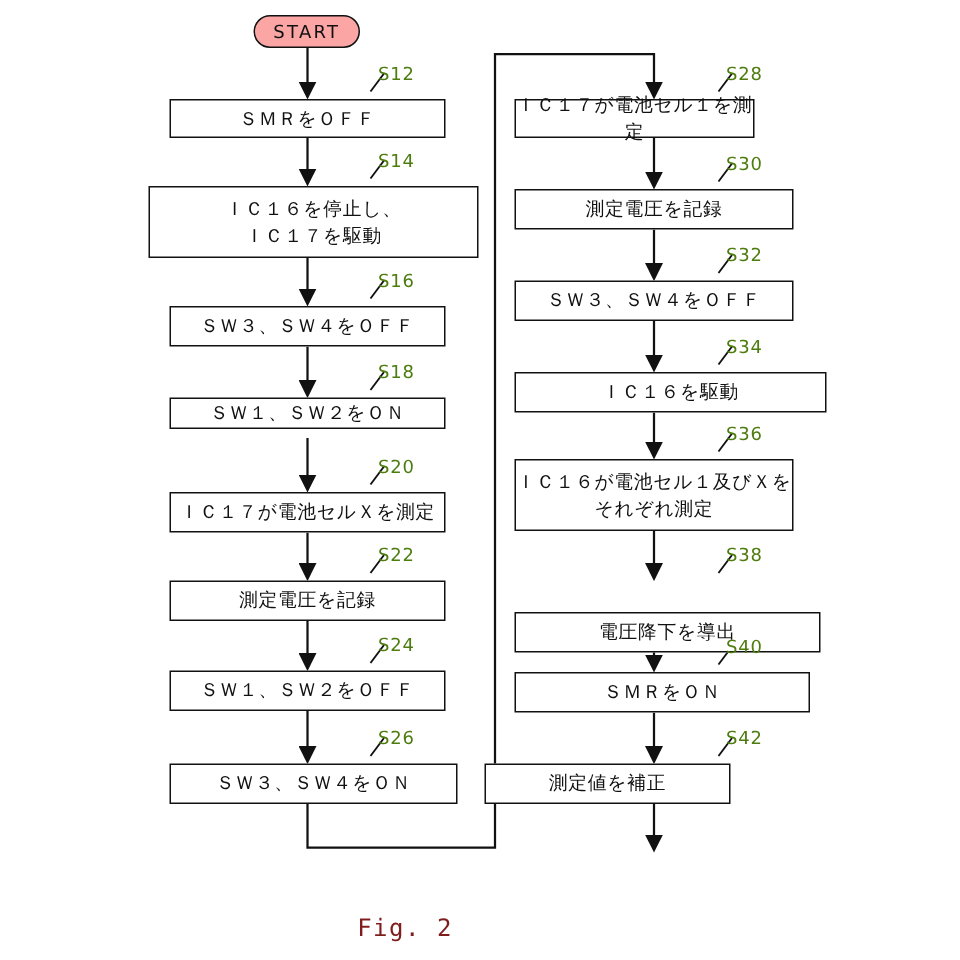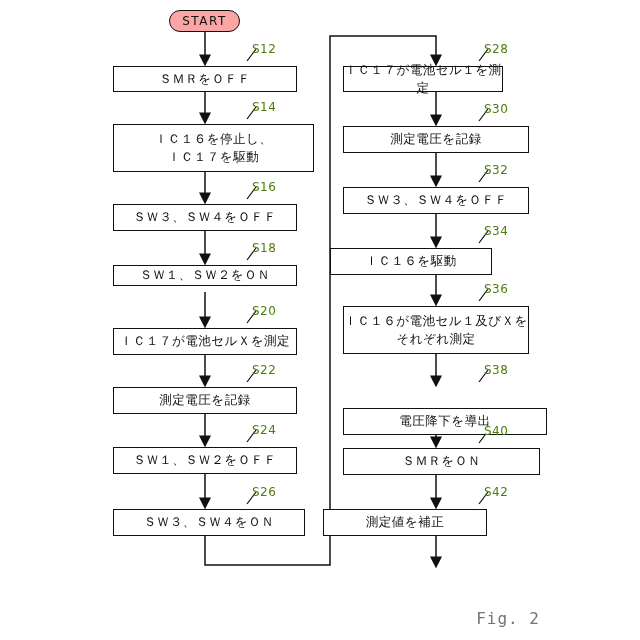--- a/index.html
+++ b/index.html
@@ -18,23 +18,23 @@
   }
   .terminal{
     position:absolute;box-sizing:border-box;border:1.5px solid #111;background:#fca5a5;
     border-radius:12px;display:flex;align-items:center;justify-content:center;
     font-size:12px;letter-spacing:1.5px;
   }
   .slabel{
     position:absolute;font-size:12px;letter-spacing:.5px;color:#4d7c0f;
   }
   .caption{
-    position:absolute;left:0;top:609px;width:540px;text-align:right;
+    position:absolute;left:0;top:609px;width:540px;text-align:center;
     font-family:"DejaVu Sans Mono","Liberation Mono",monospace;
-    font-size:16px;letter-spacing:1px;color:#737373;
+    font-size:16px;letter-spacing:1px;color:#7f1d1d;
   }
 </style>
 </head>
 <body>
 
 <div class="canvas">
 
   <svg class="overlay" width="640" height="640" viewBox="0 0 640 640">
     <defs>
       <marker id="arrow" viewBox="0 0 10 10" refX="8" refY="5" markerWidth="8" markerHeight="8" orient="auto">
@@ -79,33 +79,33 @@
     <line class="tick" x1="479" y1="382" x2="488" y2="370"></line>
     <line class="tick" x1="479" y1="443" x2="488" y2="431"></line>
     <line class="tick" x1="479" y1="504" x2="488" y2="492"></line>
   </svg>
 
   <div class="terminal" style="left:169px;top:10px;width:71px;height:22px">
     <span>START</span>
   </div>
 
   <div class="pbox" style="left:113px;top:66px;width:184px;height:26px"><span>ＳＭＲをＯＦＦ</span></div>
-  <div class="pbox" style="left:113px;top:124px;width:201px;height:48px"><span>ＩＣ１６を停止し、
+  <div class="pbox" style="left:99px;top:124px;width:220px;height:48px"><span>ＩＣ１６を停止し、
 ＩＣ１７を駆動</span></div>
   <div class="pbox" style="left:113px;top:204px;width:184px;height:27px"><span>ＳＷ３、ＳＷ４をＯＦＦ</span></div>
   <div class="pbox" style="left:113px;top:265px;width:184px;height:21px"><span>ＳＷ１、ＳＷ２をＯＮ</span></div>
   <div class="pbox" style="left:113px;top:328px;width:184px;height:27px"><span>ＩＣ１７が電池セルＸを測定</span></div>
   <div class="pbox" style="left:113px;top:387px;width:184px;height:27px"><span>測定電圧を記録</span></div>
   <div class="pbox" style="left:113px;top:447px;width:184px;height:27px"><span>ＳＷ１、ＳＷ２をＯＦＦ</span></div>
   <div class="pbox" style="left:113px;top:509px;width:192px;height:27px"><span>ＳＷ３、ＳＷ４をＯＮ</span></div>
 
   <div class="pbox" style="left:343px;top:66px;width:160px;height:26px"><span>ＩＣ１７が電池セル１を測定</span></div>
   <div class="pbox" style="left:343px;top:126px;width:186px;height:27px"><span>測定電圧を記録</span></div>
   <div class="pbox" style="left:343px;top:187px;width:186px;height:27px"><span>ＳＷ３、ＳＷ４をＯＦＦ</span></div>
-  <div class="pbox" style="left:330px;top:248px;width:162px;height:27px"><span>ＩＣ１６を駆動</span></div>
+  <div class="pbox" style="left:343px;top:248px;width:208px;height:27px"><span>ＩＣ１６を駆動</span></div>
   <div class="pbox" style="left:343px;top:306px;width:186px;height:48px"><span>ＩＣ１６が電池セル１及びＸを
 それぞれ測定</span></div>
   <div class="pbox" style="left:343px;top:408px;width:204px;height:27px"><span>電圧降下を導出</span></div>
   <div class="pbox" style="left:343px;top:448px;width:197px;height:27px"><span>ＳＭＲをＯＮ</span></div>
   <div class="pbox" style="left:323px;top:509px;width:164px;height:27px"><span>測定値を補正</span></div>
 
   <div class="slabel" style="left:252px;top:42px">S12</div>
   <div class="slabel" style="left:252px;top:100px">S14</div>
   <div class="slabel" style="left:252px;top:180px">S16</div>
   <div class="slabel" style="left:252px;top:241px">S18</div>

